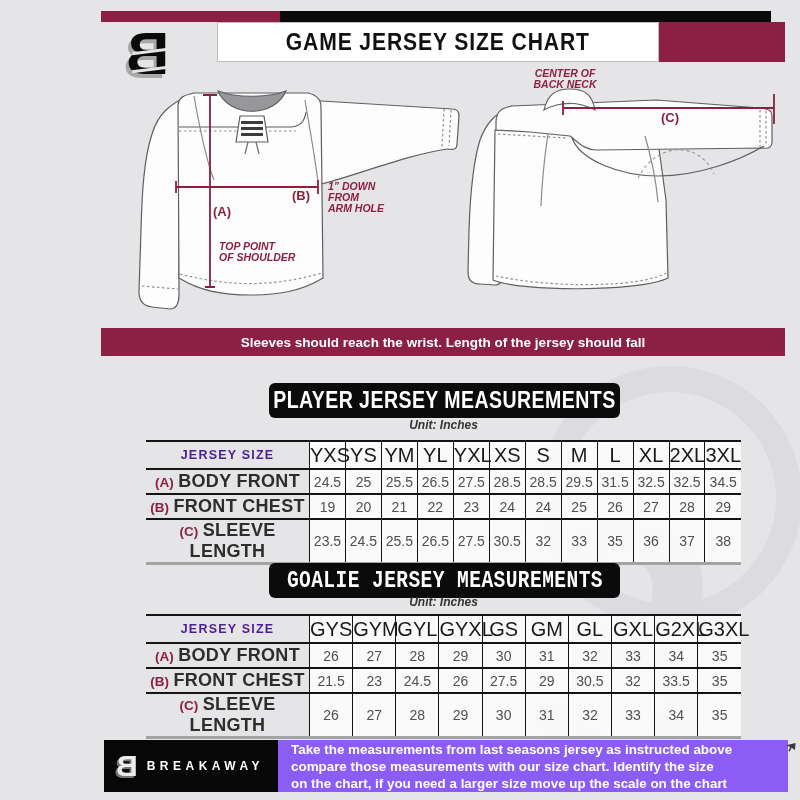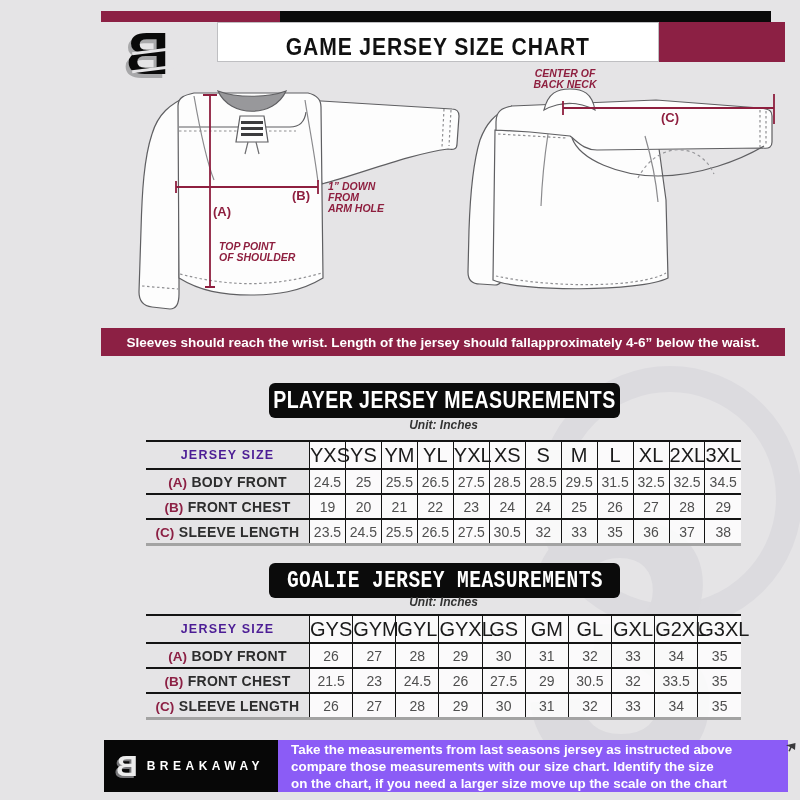--- a/index.html
+++ b/index.html
@@ -8,21 +8,21 @@
   .abs{position:absolute;}
 
   
   .wm3{left:522px;top:498px;font-size:360px;font-weight:bold;color:#dbdade;line-height:.82;z-index:0;}
   .wmring{left:538px;top:366px;width:212px;height:212px;border:26px solid #dcdbdf;border-radius:50%;z-index:0;}
 
   
   .topbar-black{left:280px;top:11px;width:491px;height:11px;background:#0a0a0a;z-index:1;}
   .topbar-maroon{left:101px;top:11px;width:179px;height:11px;background:#8c2044;z-index:1;}
   .titlebox{left:217px;top:22px;width:442px;height:40px;background:#ffffff;border:1px solid #bfbfc2;
-            display:flex;align-items:flex-end;justify-content:center;z-index:2;box-sizing:border-box;}
+            display:flex;align-items:center;justify-content:center;z-index:2;box-sizing:border-box;}
   .titlebox span{font-size:24px;font-weight:bold;letter-spacing:1px;color:#111;
                  display:inline-block;transform:scaleX(.88);white-space:nowrap;}
   .title-maroon{left:659px;top:22px;width:126px;height:40px;background:#8c2044;z-index:1;}
   .logo{left:126px;top:24px;width:72px;height:62px;z-index:2;}
   .logo .glyph{display:inline-block;transform:scaleX(-1);font-size:60px;line-height:60px;
                font-weight:bold;color:#0a0a0a;text-shadow:3px 4px 0 #a8a8aa;}
   .logo .cut{position:absolute;background:#e5e4e6;height:3px;width:52px;left:6px;transform:rotate(-7deg);}
 
   
   .jerseys{left:100px;top:80px;width:700px;height:250px;z-index:1;}
@@ -48,21 +48,21 @@
   .sizing-table td{border-top:2px solid #141414;text-align:center;vertical-align:middle;padding:0;}
   .sizing-table tr:last-child td{border-bottom:3px solid #a3a3a3;}
   .sizing-table td.col{border-left:1.5px solid #141414;background:rgba(255,255,255,.82);}
   .sizing-table td.lbl{width:163px;background:transparent;}
   .sizing-table tr:first-child td{height:26px;}
   .sizing-table tr td{height:23px;}
   .sizing-table td.hdr{font-weight:normal;font-size:20px;color:#1a1a1a;}
   .sizing-table td.lbl.hdr{font-weight:bold;font-size:12.5px;letter-spacing:1.2px;color:#4c1d95;}
   .sizing-table td.val{font-size:14px;color:#4f4f4f;}
   .sizing-table .key{color:#8c2044;font-weight:bold;font-size:13.5px;}
-  .sizing-table .rl{font-weight:bold;color:#2d2d2d;font-size:14px;letter-spacing:.3px;}
+  .sizing-table .rl{font-weight:bold;color:#2d2d2d;font-size:18px;letter-spacing:.3px;}
 
   
   .f-black{left:104px;top:740px;width:174px;height:52px;background:#070707;z-index:2;
            display:flex;align-items:center;padding-left:12px;gap:9px;box-sizing:border-box;}
   .f-black .glyph{display:inline-block;transform:scaleX(-1);font-size:30px;line-height:30px;
                   font-weight:bold;color:#ececec;text-shadow:2px 2px 0 #77777a;}
   .f-black .brand{color:#fff;font-weight:bold;font-size:12px;letter-spacing:4.5px;}
   .f-banner{left:278px;top:740px;width:510px;height:52px;background:#8b5cf6;color:#fff;z-index:2;
             font-size:13.4px;font-weight:bold;line-height:17.2px;padding:1px 0 0 13px;box-sizing:border-box;}
   .cursor{left:785px;top:741px;z-index:3;}
@@ -152,21 +152,20 @@
     <div>ARM HOLE</div>
   </div>
   <div class="abs anno cap" style="left:515px;top:68px;width:100px;text-align:center;">
     <div>CENTER OF</div>
     <div>BACK NECK</div>
   </div>
   <div class="abs anno tag" style="left:661px;top:110px;">(C)</div>
 
   <div class="abs notice">
     <div>Sleeves should reach the wrist. Length of the jersey should fall</div>
-    <div>approximately 4-6” below the waist.</div>
   </div>
 
   <div class="abs section-banner" style="top:383px;">
     <span>PLAYER JERSEY MEASUREMENTS</span>
   </div>
   <div class="abs unit" style="top:418px;">Unit: Inches</div>
   <table class="sizing-table" style="top:440px;">
       <tbody>
         <tr>
           <td class="lbl hdr">JERSEY SIZE</td>

